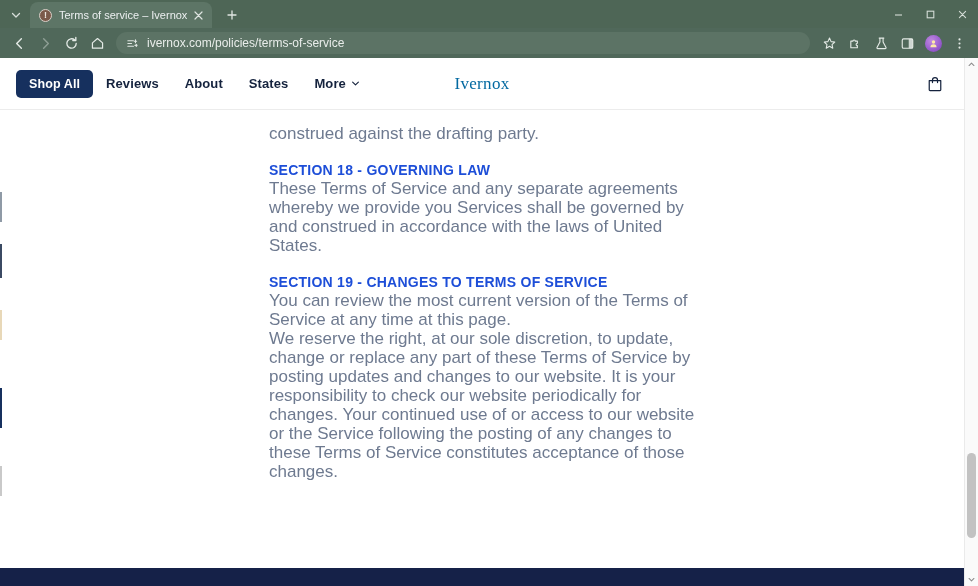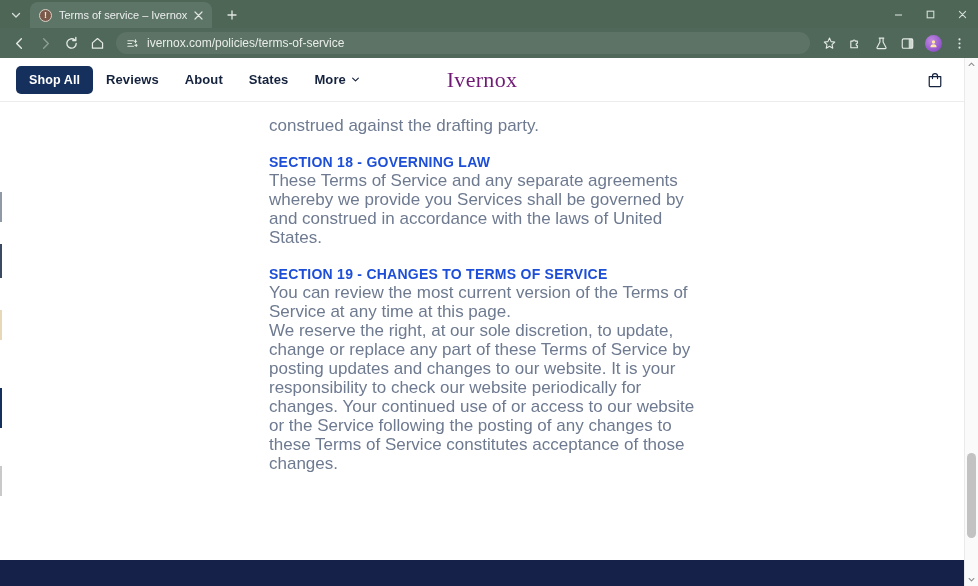--- a/index.html
+++ b/index.html
@@ -134,21 +134,21 @@
   }
   .page {
     flex: 1 1 auto;
     position: relative;
     overflow: hidden;
     background: #ffffff;
   }
 
   
   .site-header {
-    height: 44px;
+    height: 52px;
     background: #ffffff;
     border-bottom: 1px solid #ececec;
     display: flex; align-items: center;
     padding: 0 16px;
     position: relative;
   }
   .nav {
     display: flex; align-items: center;
     gap: 0px;
   }
@@ -167,22 +167,22 @@
     padding: 7px 13px;
     cursor: pointer;
     letter-spacing: 0.1px;
     display: flex; align-items: center; gap: 5px;
     white-space: nowrap;
   }
   .logo {
     position: absolute;
     left: 50%; transform: translateX(-50%);
     font-family: "Liberation Serif", serif;
-    font-size: 22px;
-    color: #701a75;
+    font-size: 17px;
+    color: #0369a1;
     letter-spacing: 0.3px;
     cursor: pointer;
   }
   .cart {
     margin-left: auto;
     width: 26px; height: 26px;
     display: flex; align-items: center; justify-content: center;
     cursor: pointer;
   }
 

